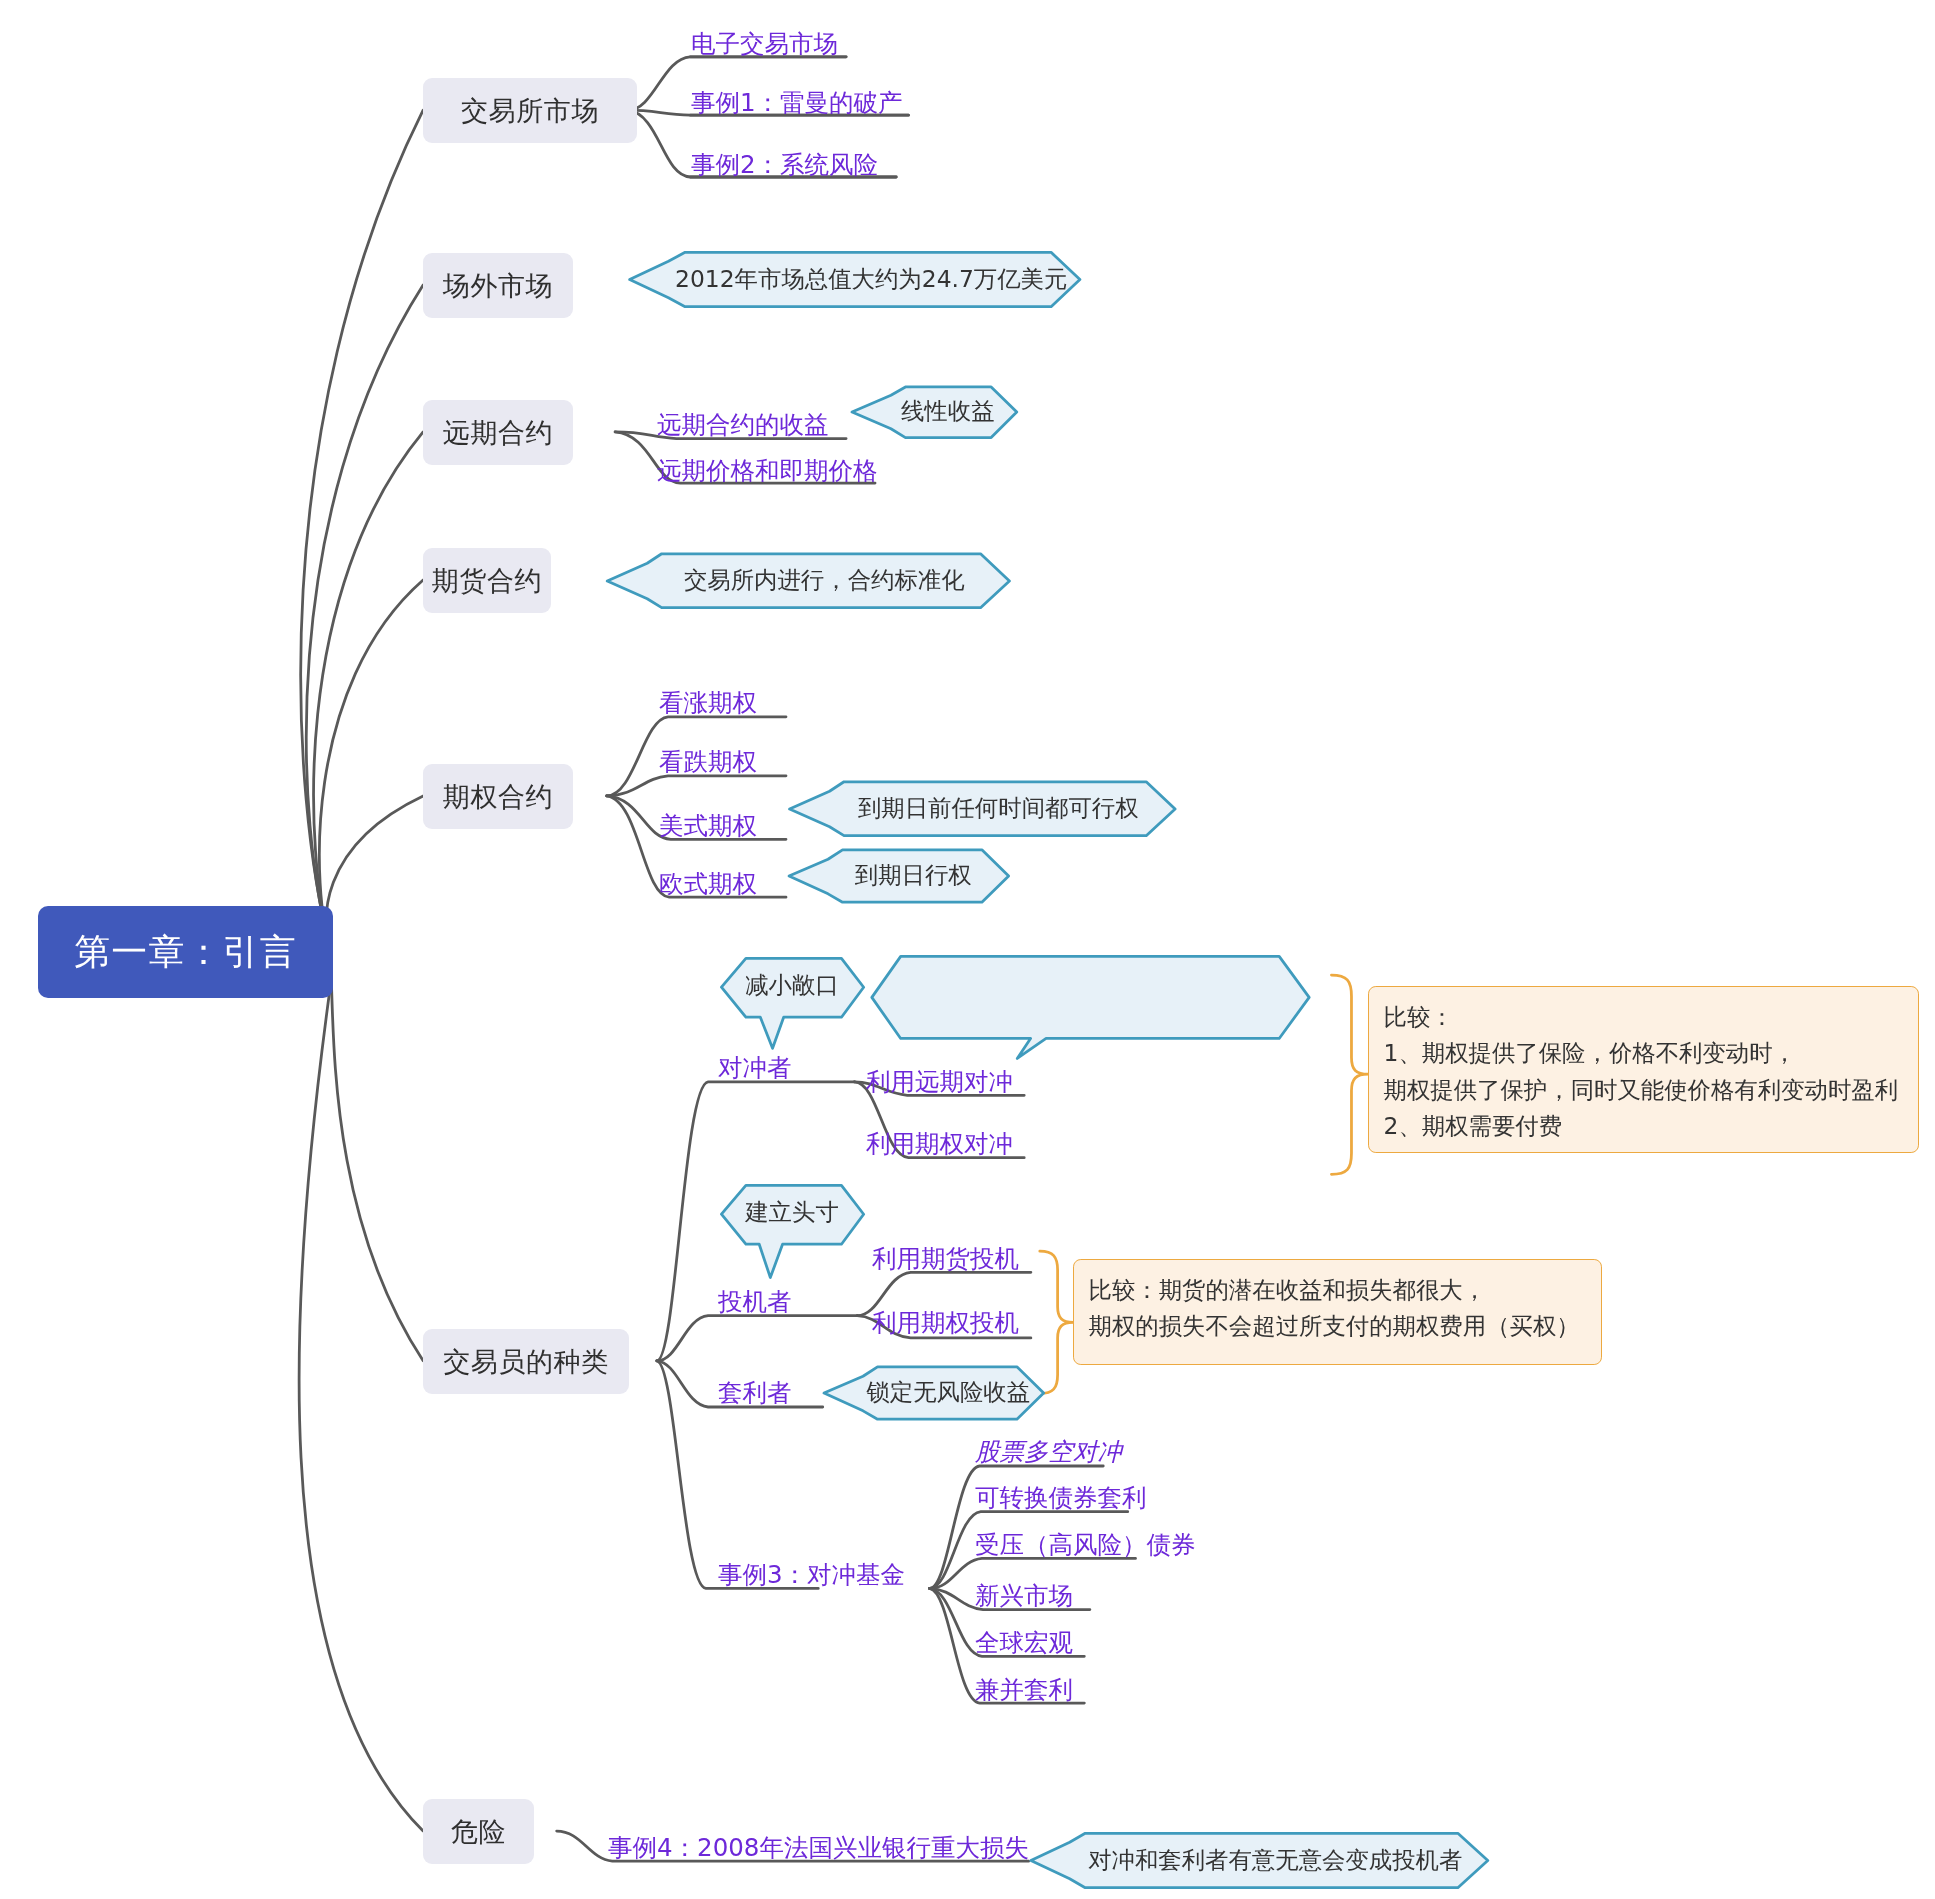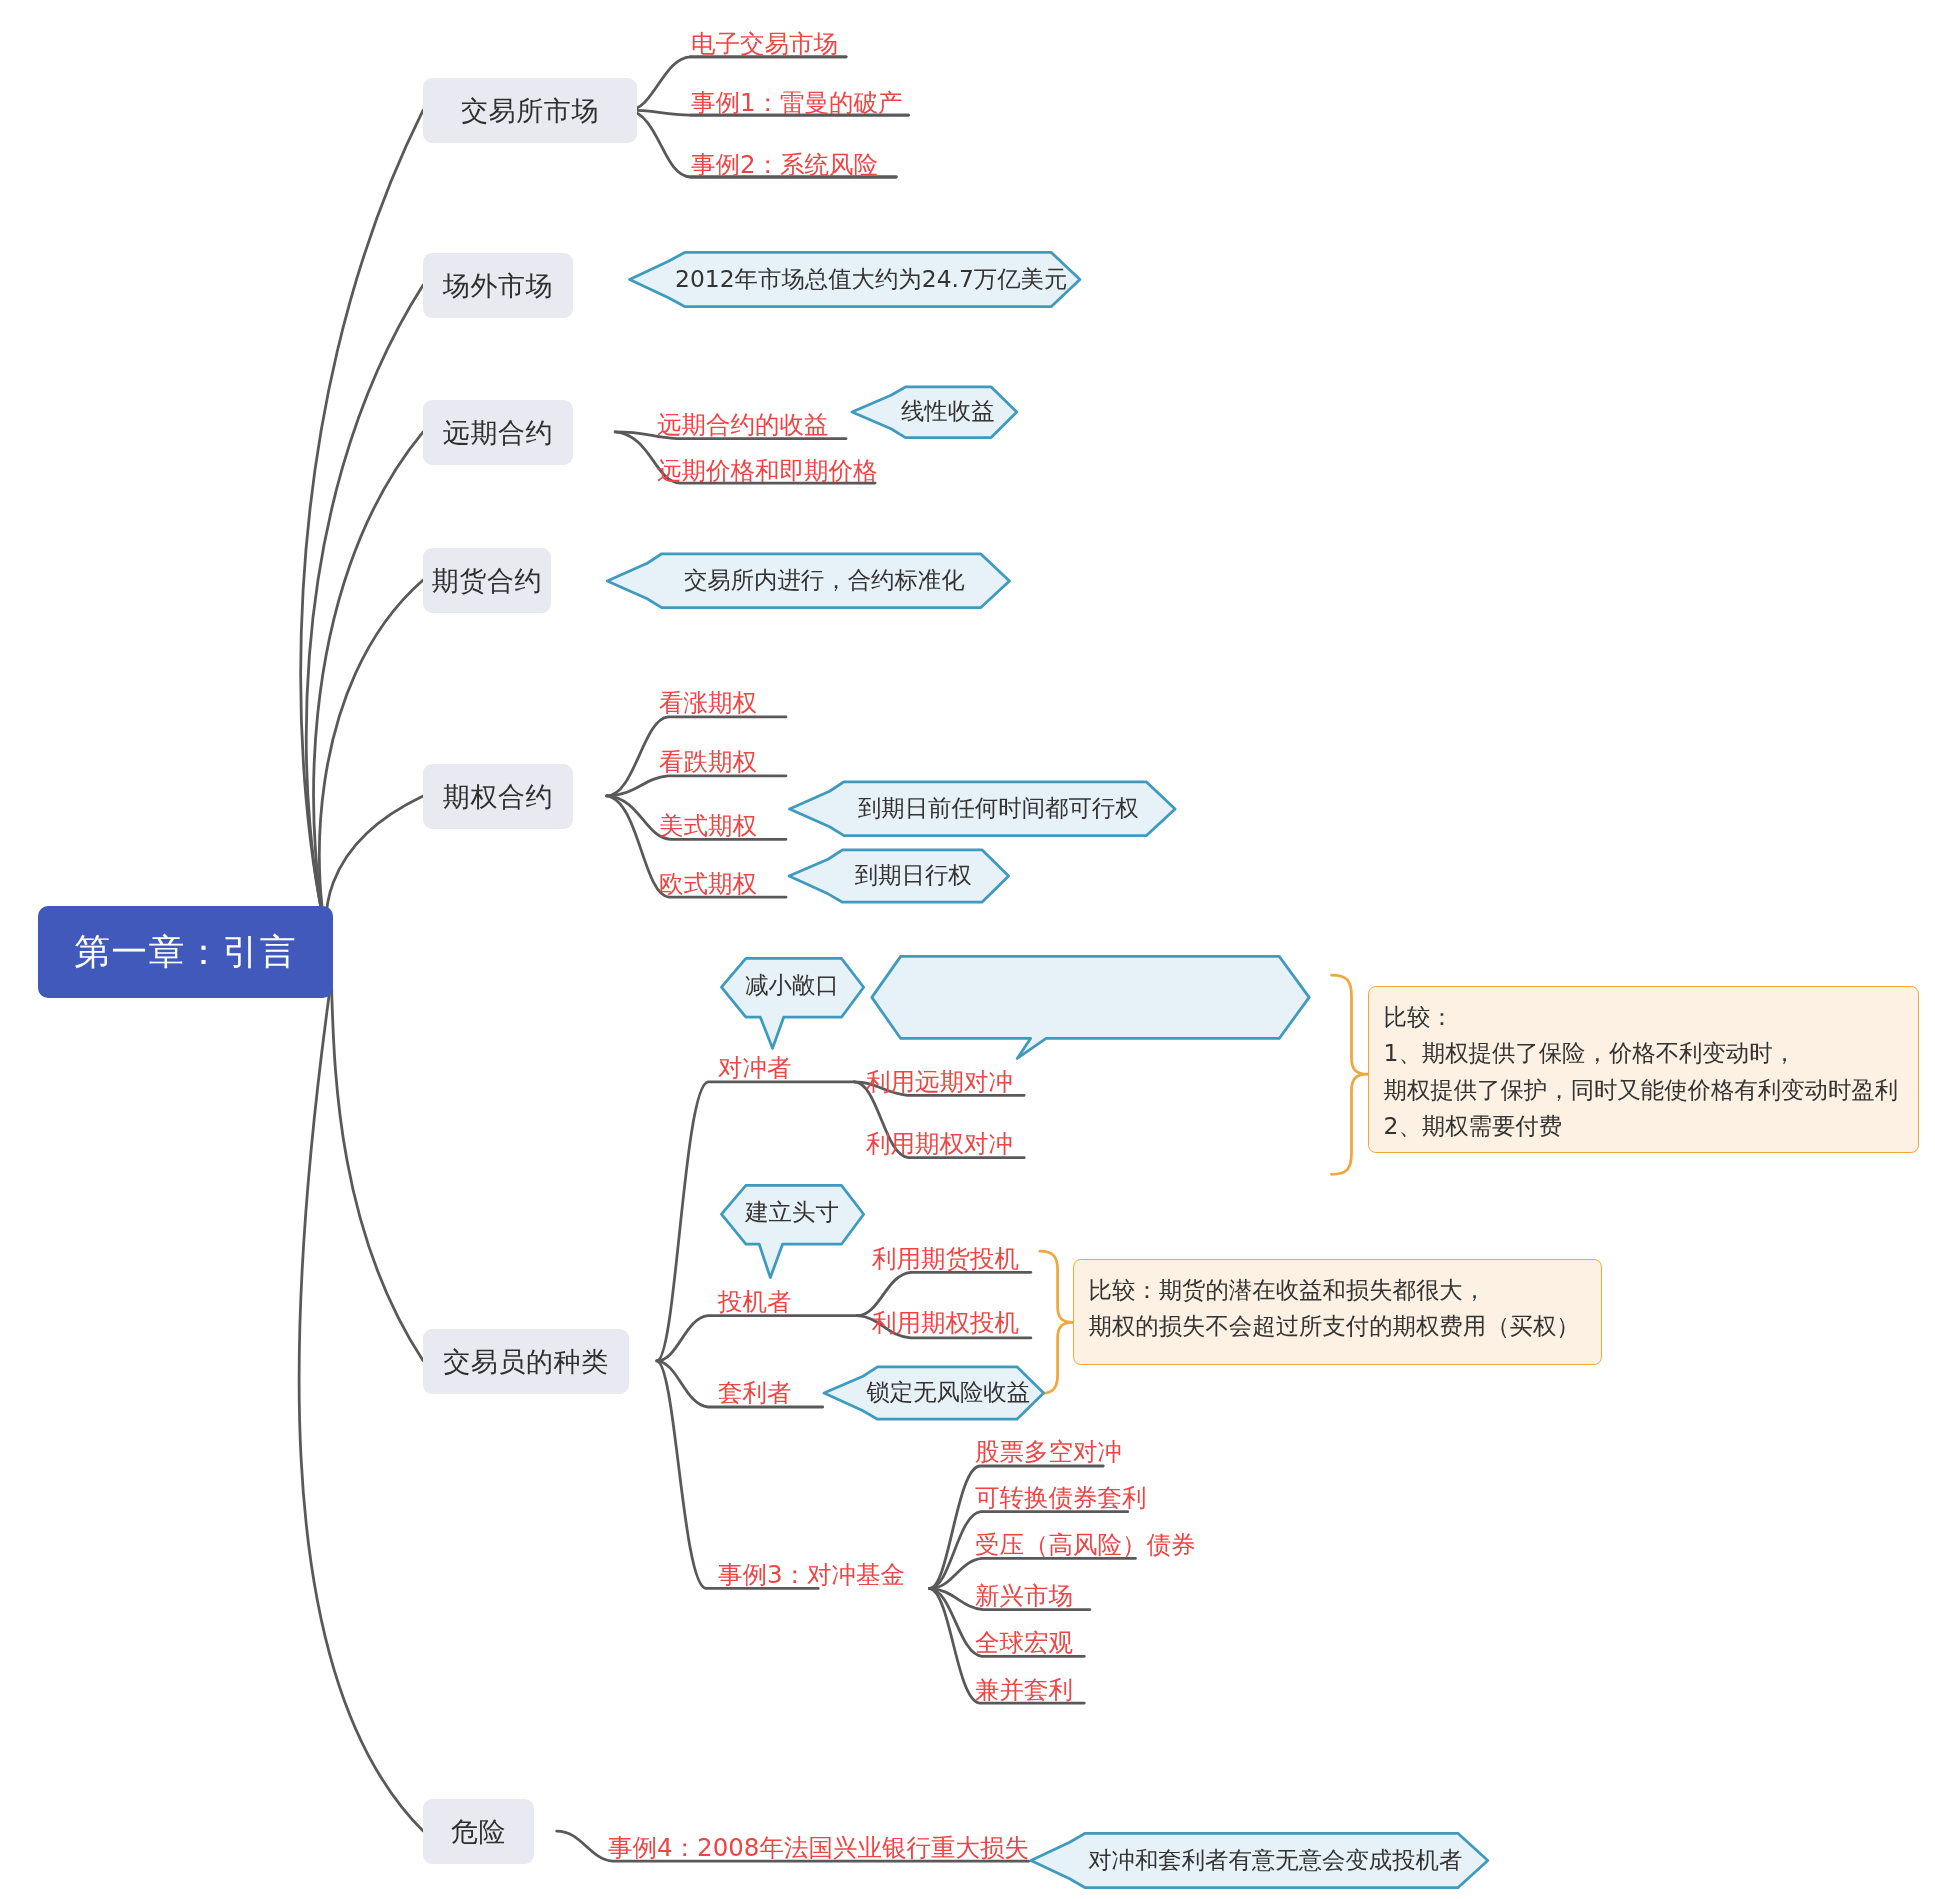--- a/index.html
+++ b/index.html
@@ -8,21 +8,21 @@
   #stage{position:relative;width:1936px;height:1899px;background:#ffffff;overflow:hidden;}
   #wires{position:absolute;left:0;top:0;width:1936px;height:1899px;pointer-events:none;}
 
   
   .node{position:absolute;box-sizing:border-box;display:flex;align-items:center;justify-content:center;}
 
   .root{background:#4059bb;color:#ffffff;border-radius:10px;font-size:36px;letter-spacing:1.1px;}
 
   .branch{background:#e9e9f2;color:#2f2f2f;border-radius:9px;font-size:27px;letter-spacing:0.6px;}
 
-  .leaf{position:absolute;color:#ef4444;font-size:24.5px;white-space:nowrap;line-height:1;}
+  .leaf{position:absolute;color:#6d28d9;font-size:24.5px;white-space:nowrap;line-height:1;}
 
   
   .orangebox{position:absolute;box-sizing:border-box;background:#fdf1e3;border:1.7px solid #eda940;
              border-radius:7.8px;color:#333333;font-size:23.4px;line-height:1.55;padding:12.2px 14.5px;}
 
   
   .callout{position:absolute;}
   .callout .ctext{position:absolute;left:0;top:0;width:100%;height:100%;
                   display:flex;align-items:center;justify-content:center;
                   color:#333333;font-size:23.4px;line-height:1.5;text-align:center;
@@ -160,21 +160,21 @@
   <div class="leaf" style="left:866px;top:1070px;">利用远期对冲</div>
   <div class="leaf" style="left:866px;top:1132px;">利用期权对冲</div>
 
   <div class="leaf" style="left:718px;top:1290px;">投机者</div>
   <div class="leaf" style="left:872px;top:1247px;">利用期货投机</div>
   <div class="leaf" style="left:872px;top:1311px;">利用期权投机</div>
 
   <div class="leaf" style="left:718px;top:1381px;">套利者</div>
 
   <div class="leaf" style="left:718px;top:1563px;">事例3：对冲基金</div>
-  <div class="leaf" style="left:975px;top:1440px;">股票多空对冲</div>
+  <div class="leaf" style="left:975px;top:1440px;font-style:italic;">股票多空对冲</div>
   <div class="leaf" style="left:975px;top:1486px;">可转换债券套利</div>
   <div class="leaf" style="left:975px;top:1533px;">受压（高风险）债券</div>
   <div class="leaf" style="left:975px;top:1584px;font-family:Liberation Serif, serif;">新兴市场</div>
   <div class="leaf" style="left:975px;top:1631px;">全球宏观</div>
   <div class="leaf" style="left:975px;top:1678px;">兼并套利</div>
 
   <div class="leaf" style="left:608px;top:1836px;">事例4：2008年法国兴业银行重大损失</div>
 
   <div class="callout" style="left:629px;top:249px;width:456px;height:61px;">
     <svg width="456" height="61" viewBox="0 0 820 110">

